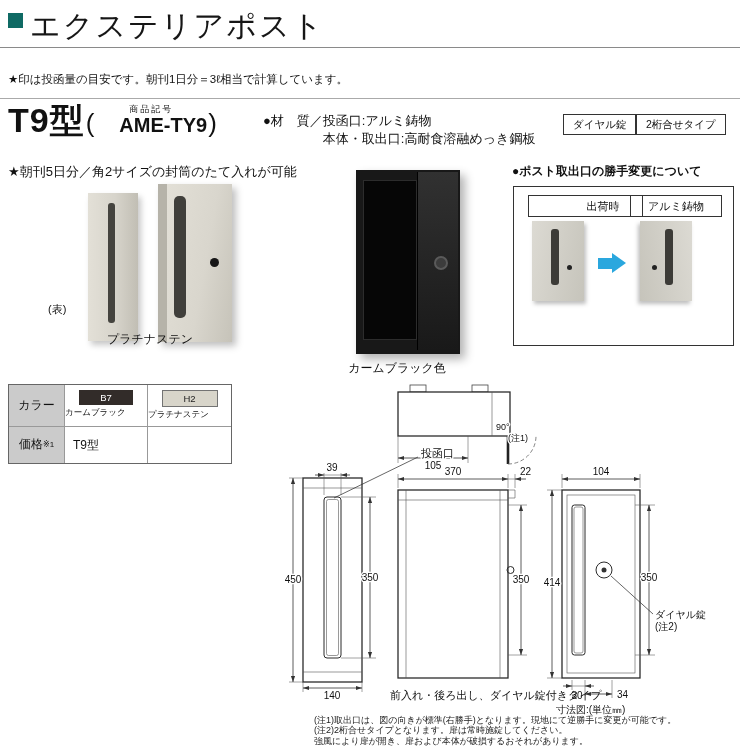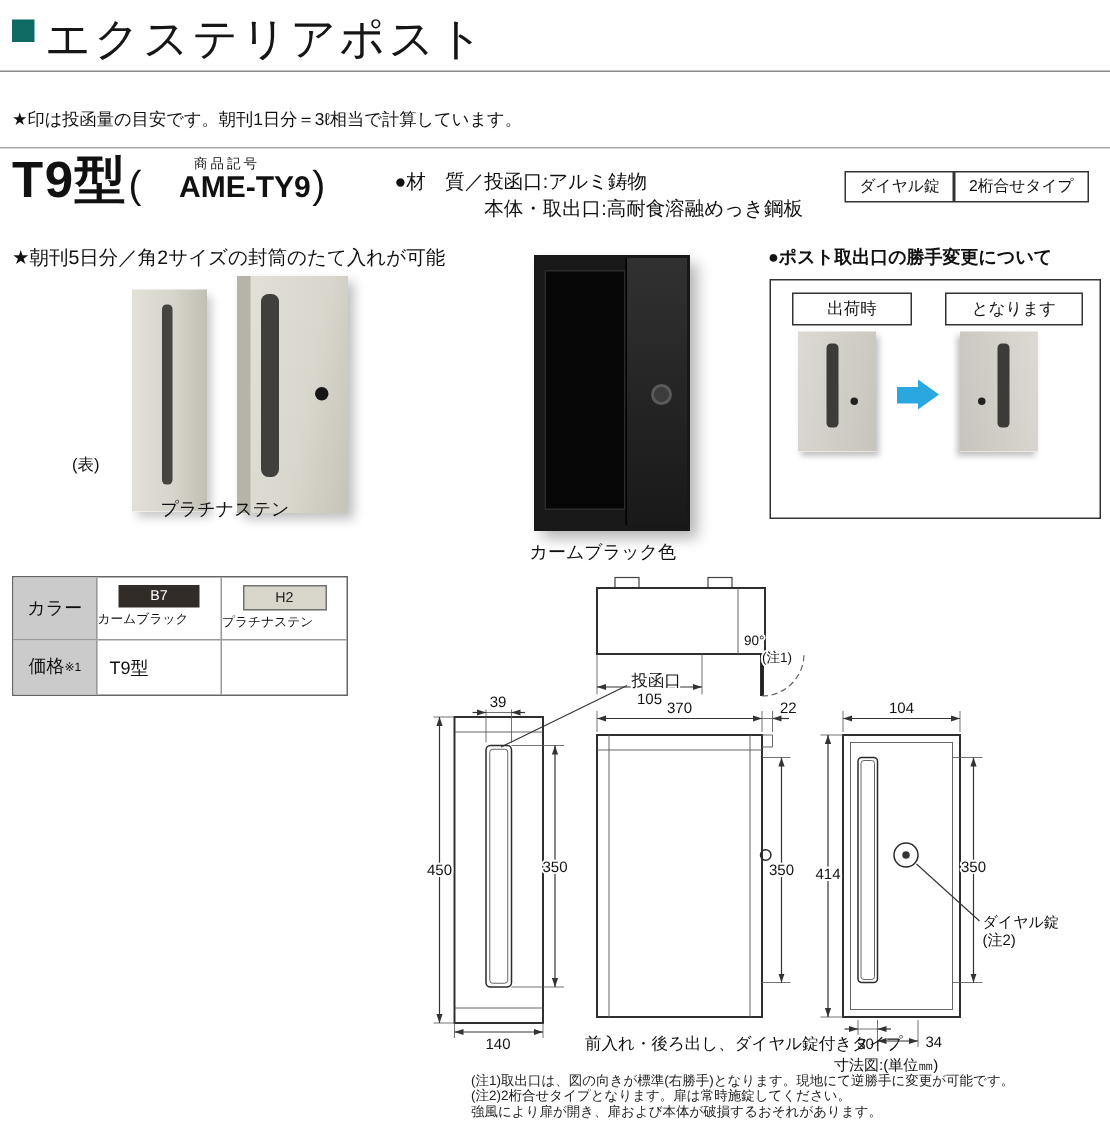--- a/index.html
+++ b/index.html
@@ -39,27 +39,27 @@
   .pa-side{position:absolute;left:0;top:0;bottom:0;width:9px;background:#b6b3a9;}
   .pa-slot{position:absolute;left:16px;top:12px;width:12px;height:122px;background:#403f3b;border-radius:5px;}
   .pa-knob{position:absolute;right:13px;top:74px;width:9px;height:9px;border-radius:50%;background:#161616;}
   .fmarker{position:absolute;left:48px;top:302px;font-size:11px;}
   .pcap{position:absolute;left:70px;top:331px;width:160px;text-align:center;font-size:12px;}
   .bpost{position:absolute;left:356px;top:170px;width:104px;height:184px;background:#181818;
          box-shadow:5px 5px 9px rgba(0,0,0,.3);}
   .bp-int{position:absolute;left:7px;top:10px;width:52px;height:158px;background:#060606;border:1px solid #2c2c2c;}
   .bp-door{position:absolute;right:2px;top:2px;width:40px;height:178px;background:linear-gradient(#313131,#191919);border-left:1px solid #000;}
   .bp-knob{position:absolute;right:12px;top:86px;width:10px;height:10px;border-radius:50%;background:#3c3c3c;border:2px solid #5a5a5a;}
-  .bcap{position:absolute;left:353px;top:360px;width:130px;text-align:left;font-size:12px;}
+  .bcap{position:absolute;left:332px;top:360px;width:130px;text-align:center;font-size:12px;}
 
   
   .htitle2{position:absolute;left:512px;top:163px;font-size:12px;font-weight:bold;}
   .hpanel{position:absolute;left:513px;top:186px;width:219px;height:158px;border:1px solid #333;background:#fff;}
   .hhead{position:absolute;top:8px;height:20px;border:1px solid #333;font-size:11px;text-align:center;line-height:20px;}
-  .h1c{left:14px;width:78px;}
+  .h1c{left:14px;width:78px;padding-left:35px;}
   .h2c{left:116px;width:90px;}
   .mini{position:absolute;top:34px;width:52px;height:80px;
         background:linear-gradient(100deg,#dcdad3,#c6c4bb);box-shadow:2px 3px 4px rgba(0,0,0,.25);}
   .m1{left:18px;}
   .m2{left:126px;}
   .flip{transform:scaleX(-1);}
   .m-slot{position:absolute;left:19px;top:8px;width:8px;height:56px;background:#3c3b37;border-radius:3px;}
   .m-dot{position:absolute;left:35px;top:44px;width:5px;height:5px;border-radius:50%;background:#222;}
   .barrow{position:absolute;left:84px;top:66px;display:flex;align-items:center;}
   .b-stem{width:14px;height:11px;background:var(--arrow-blue,#2aa7de);}
@@ -150,21 +150,21 @@
   <div class="bpost">
     <div class="bp-int"></div>
     <div class="bp-door"></div>
     <div class="bp-knob"></div>
   </div>
   <div class="bcap">カームブラック色</div>
 
   <div class="htitle2">●ポスト取出口の勝手変更について</div>
   <div class="hpanel">
     <div class="hhead h1c">出荷時</div>
-    <div class="hhead h2c">となります</div>
+    <div class="hhead h2c">アルミ鋳物</div>
     <div class="mini m1">
       <div class="m-slot"></div>
       <div class="m-dot"></div>
     </div>
     <div class="barrow">
       <div class="b-stem"></div>
       <div class="b-head"></div>
     </div>
     <div class="mini m2 flip">
       <div class="m-slot"></div>

